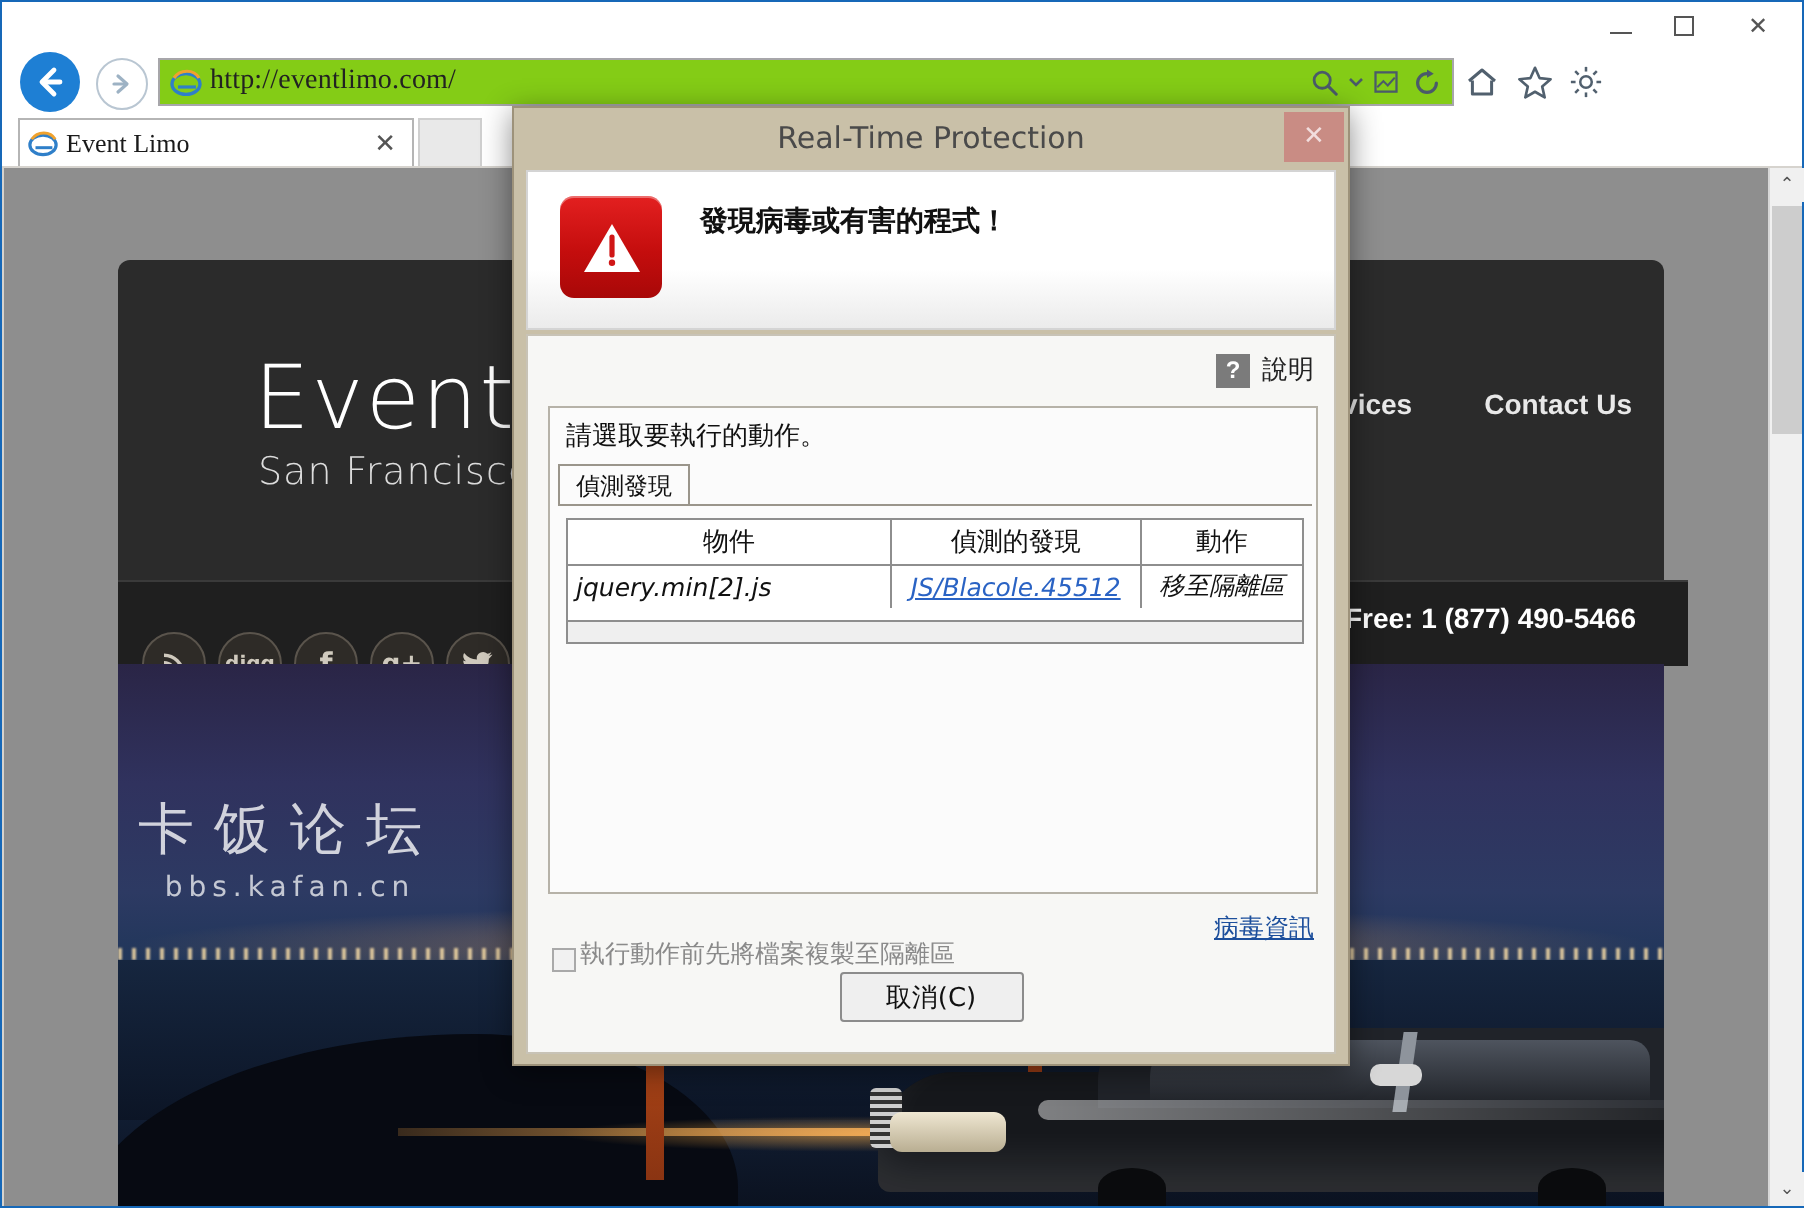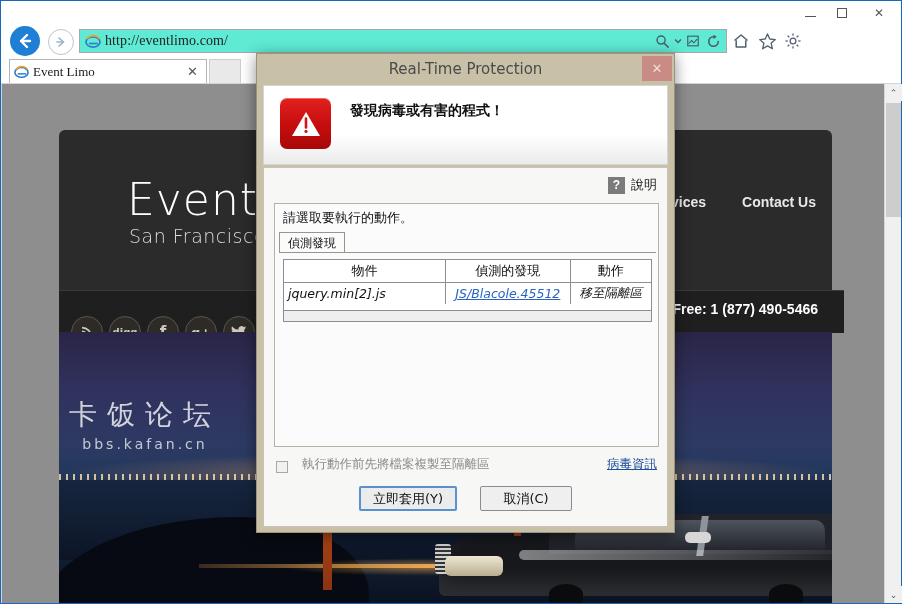--- a/index.html
+++ b/index.html
@@ -22,21 +22,21 @@
   .winbtn .gl{display:block;line-height:1;}
   .minico{width:11px;height:1px;background:#555;margin-top:6px;}
   .maxico{width:10px;height:10px;border:1px solid #555;box-sizing:border-box;}
 
   .navbar{position:absolute;left:0;top:24px;width:900px;height:34px;background:#ffffff;}
   .backbtn{position:absolute;left:9px;top:25px;width:30px;height:30px;border-radius:50%;
      background:#1e7fd4;display:flex;align-items:center;justify-content:center;}
   .backbtn svg{display:block;}
   .fwdbtn{position:absolute;left:47px;top:28px;width:24px;height:24px;border-radius:50%;
      border:1px solid #b9c6d2;background:#fff;display:flex;align-items:center;justify-content:center;}
-  .addrbar{position:absolute;left:78px;top:28px;width:648px;height:24px;background:#5eead4;
+  .addrbar{position:absolute;left:78px;top:28px;width:648px;height:24px;background:#84cc16;
      border:1px solid #a7a6aa;box-sizing:border-box;display:flex;align-items:center;}
   .ie-e{width:16px;height:16px;margin:0 4px 0 5px;flex:0 0 auto;}
   .addrtext{font-size:14px;color:#222;font-family:"Liberation Serif","DejaVu Serif",serif;
      letter-spacing:.1px;white-space:nowrap;overflow:hidden;}
   .addr-icons{position:absolute;right:0;top:0;height:22px;display:flex;align-items:center;gap:2px;padding-right:4px;}
   .addr-icons .ai{width:18px;height:18px;display:flex;align-items:center;justify-content:center;color:#4a5a6a;}
   .toolicons{position:absolute;left:730px;top:28px;height:24px;display:flex;align-items:center;gap:6px;}
   .toolicons .ti{width:20px;height:20px;display:flex;align-items:center;justify-content:center;color:#51606e;}
 
   .tabstrip{position:absolute;left:0;top:58px;width:900px;height:24px;background:#ffffff;}
@@ -152,21 +152,21 @@
      font-family:"DejaVu Sans",sans-serif;}
   .grid th:last-child{border-right:none;}
   .grid td{border-right:1px solid #8e8e8e;font-size:12.5px;color:#111;height:21px;padding:0 4px;
      font-family:"DejaVu Sans",sans-serif;white-space:nowrap;overflow:hidden;font-style:italic;}
   .grid td:last-child{border-right:none;}
   .grid td.c-center{text-align:center;}
   .grid td a{color:#2a63c4;text-decoration:underline;}
   .gridfill{position:absolute;left:8px;top:107px;width:369px;height:11px;background:#efefef;
      border-left:1px solid #8e8e8e;border-right:1px solid #8e8e8e;border-bottom:1px solid #8e8e8e;
      box-sizing:border-box;}
-  .chkrow{position:absolute;left:12px;top:288px;display:flex;align-items:flex-end;gap:14px;}
+  .chkrow{position:absolute;left:12px;top:301px;display:flex;align-items:flex-end;gap:2px;}
   .chkbox{width:12px;height:12px;border:1px solid #a9a9a9;background:#f1f1f1;box-sizing:border-box;}
   .chklabel{font-size:12.5px;color:#8a8a8a;font-family:"DejaVu Sans",sans-serif;}
   .virinfo{position:absolute;right:10px;top:288px;font-size:12.5px;color:#1d4f9c;
      text-decoration:underline;font-family:"DejaVu Sans",sans-serif;}
   .btnrow{position:absolute;left:0;top:318px;width:100%;display:flex;justify-content:center;gap:23px;}
   .btn{min-width:92px;height:25px;padding:0 12px;font-size:13px;color:#111;background:#efefef;
      border:1px solid #8c8c8c;box-sizing:border-box;display:flex;align-items:center;justify-content:center;
      font-family:"DejaVu Sans",sans-serif;border-radius:2px;}
   .btn.primary{border:2px solid #5a8fd0;background:#ececec;}
 </style>
@@ -412,21 +412,20 @@
         <div class="gridfill"></div>
       </div>
 
       <div class="chkrow">
         <div class="chkbox"></div>
         <div class="chklabel">執行動作前先將檔案複製至隔離區</div>
       </div>
       <a class="virinfo" href="#">病毒資訊</a>
 
       <div class="btnrow">
-        <div class="btn primary">立即套用(Y)</div>
         <div class="btn">取消(C)</div>
       </div>
 
     </div>
   </div>
 
  </div>
 </div>
 
 </body></html>

